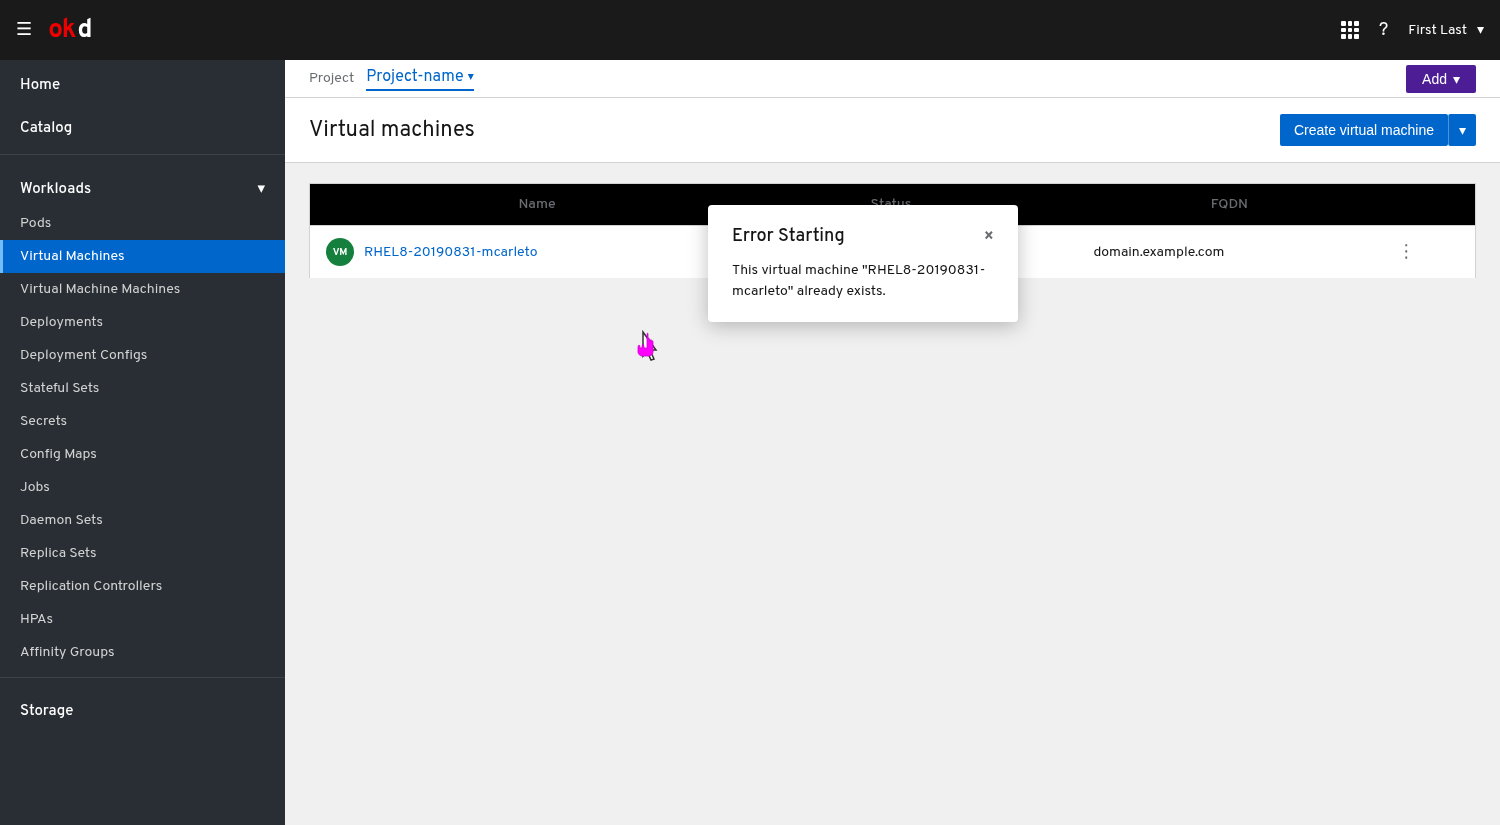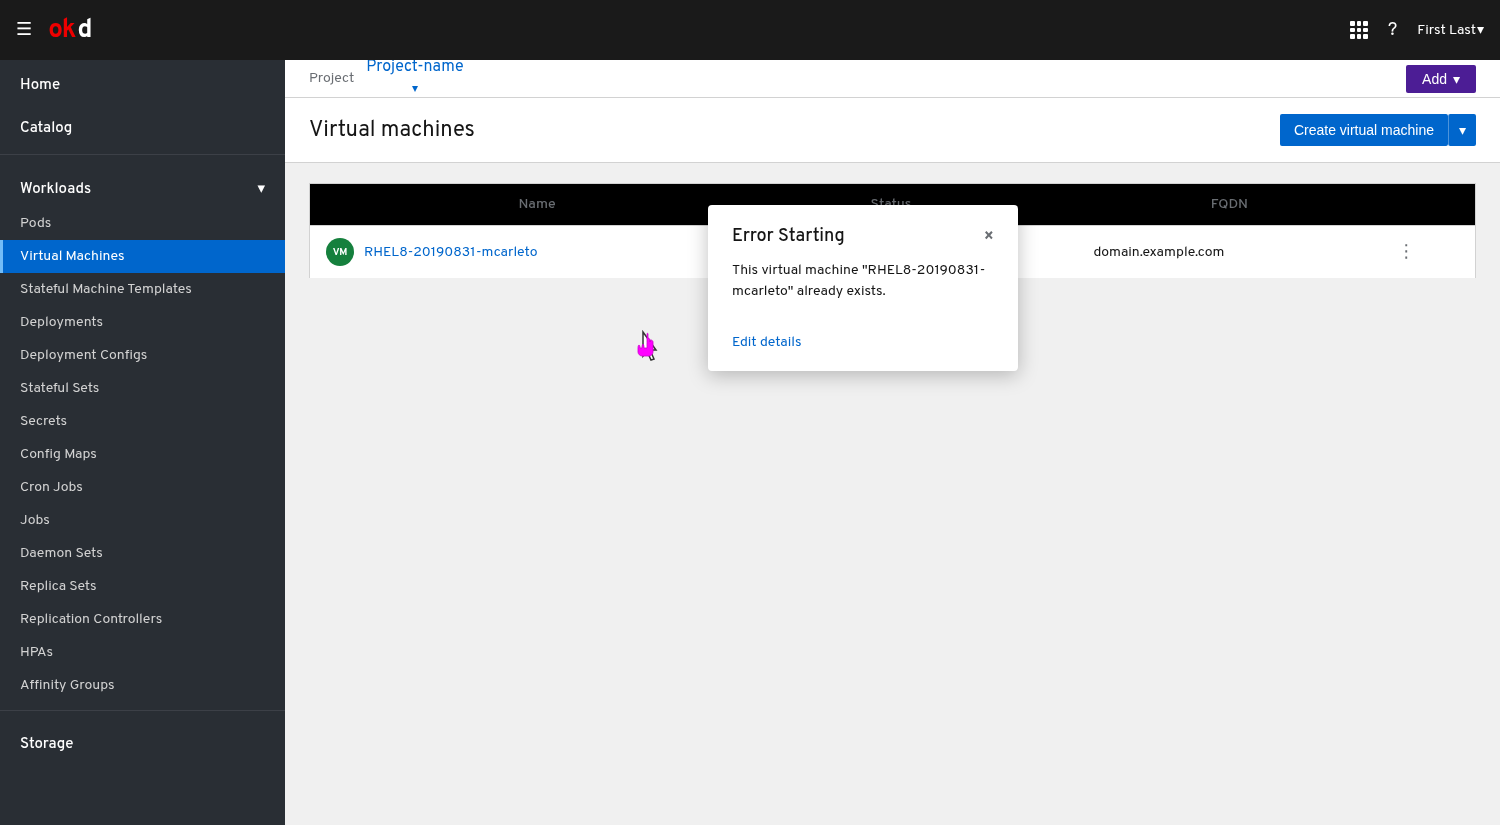--- a/index.html
+++ b/index.html
@@ -49,21 +49,21 @@
       cursor: pointer;
       font-size: 18px;
       display: flex;
       align-items: center;
     }
     .nav-user {
       color: white;
       cursor: pointer;
       display: flex;
       align-items: center;
-      gap: 1px;
+      gap: 10px;
       font-size: 14px;
     }
 
     
     .main-layout {
       display: flex;
       flex: 1;
       overflow: hidden;
     }
 
@@ -134,21 +134,20 @@
     }
     .project-selector {
       display: flex;
       align-items: center;
       gap: 4px;
       cursor: pointer;
       color: #0066cc;
       font-size: 16px;
       border-bottom: 2px solid #0066cc;
       padding-bottom: 2px;
-      flex-direction: column;
     }
     .project-selector-arrow {
       font-size: 12px;
     }
     .add-button {
       margin-left: auto;
       background: #4c1d95;
       color: white;
       border: none;
       padding: 6px 16px;
@@ -367,27 +366,26 @@
   <aside class="sidebar">
     <div class="sidebar-section-header">Home</div>
     <div class="sidebar-section-header">Catalog</div>
     <hr class="sidebar-divider">
     <div class="sidebar-section-header with-arrow">
       <span>Workloads</span>
       <span>▾</span>
     </div>
     <div class="sidebar-item">Pods</div>
     <div class="sidebar-item active">Virtual Machines</div>
-    <div class="sidebar-item">Stateful Machine Templates</div>
+    <div class="sidebar-item">Virtual Machine Machines</div>
     <div class="sidebar-item">Deployments</div>
     <div class="sidebar-item">Deployment Configs</div>
     <div class="sidebar-item">Stateful Sets</div>
     <div class="sidebar-item">Secrets</div>
     <div class="sidebar-item">Config Maps</div>
-    <div class="sidebar-item">Cron Jobs</div>
     <div class="sidebar-item">Jobs</div>
     <div class="sidebar-item">Daemon Sets</div>
     <div class="sidebar-item">Replica Sets</div>
     <div class="sidebar-item">Replication Controllers</div>
     <div class="sidebar-item">HPAs</div>
     <div class="sidebar-item">Affinity Groups</div>
     <hr class="sidebar-divider">
     <div class="sidebar-section-header">Storage</div>
   </aside>
 
@@ -461,23 +459,20 @@
 </div>
 
 <div class="popup-dialog">
   <div class="popup-header">
     <span class="popup-title">Error Starting</span>
     <span class="popup-close">×</span>
   </div>
   <div class="popup-body">
     <span>This virtual machine "RHEL8-20190831-mcarleto" already exists.</span>
   </div>
-  <div class="popup-actions">
-    <a class="edit-details-link">Edit details</a>
-  </div>
 </div>
 
 <div class="cursor-overlay" style="left: 635px; top: 330px;">
   <svg width="28" height="36" viewBox="0 0 28 36" fill="none" xmlns="http://www.w3.org/2000/svg">
     <path d="M8 2 L8 26 L12 21 L16 30 L19 29 L15 20 L21 20 Z" fill="white" stroke="#333" stroke-width="1.5"></path>
 
     <g transform="translate(2,2)">
       <path d="M10,2 C10,2 10,14 10,16 L7,16 C7,16 7,12 6,12 C5,12 5,16 5,16 L3,16 C3,16 3,13 2,13 C1,13 1,16 1,16 L1,20 C1,22 3,24 5,24 L12,24 C14,24 16,22 16,20 L16,10 C16,9 15,8 14,8 C13,8 13,9 13,10 L13,8 C13,7 12,6 11,6 C11,6 11,4 11,2 C11,1 10,1 10,2 Z" fill="#ff00ff" stroke="#cc00cc" stroke-width="0.8"></path>
     </g>
   </svg>

